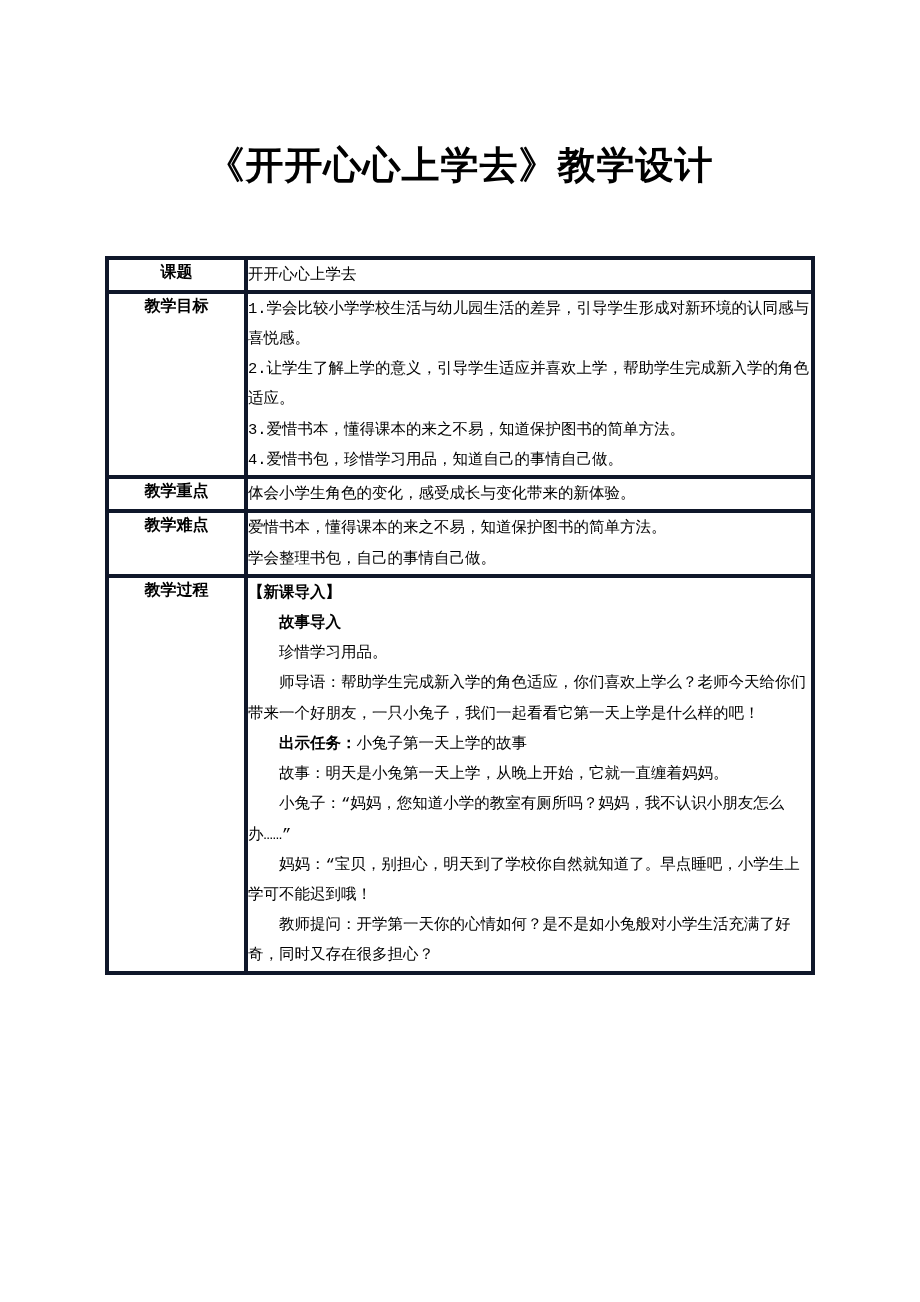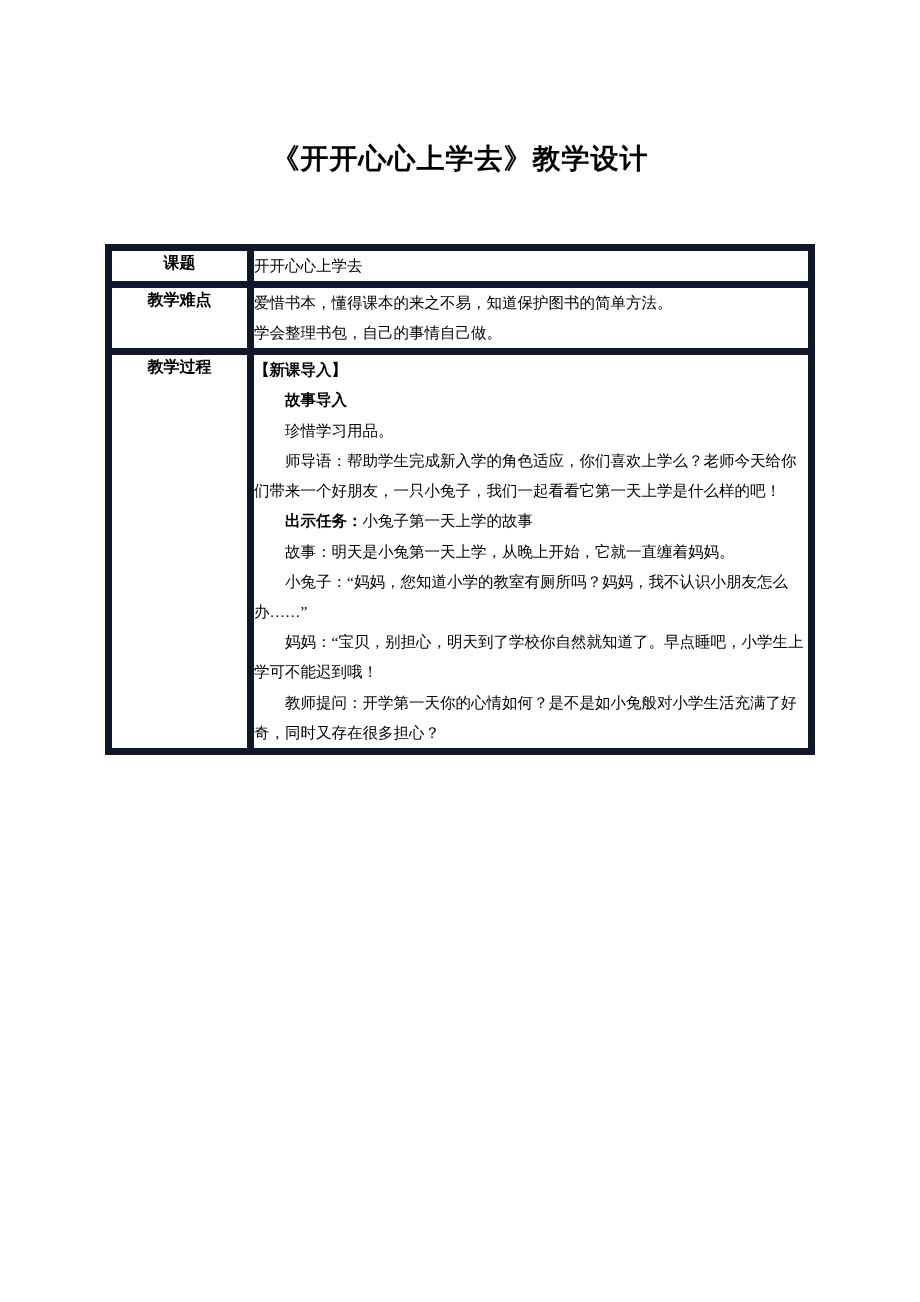--- a/index.html
+++ b/index.html
@@ -17,53 +17,53 @@
     position: relative;
     width: 920px;
     height: 1302px;
     box-sizing: border-box;
     padding: 0 105px;
   }
   .doc-title {
     text-align: center;
     font-family: "DejaVu Serif", "Liberation Serif", serif;
     font-weight: bold;
-    font-size: 28px;
+    font-size: 38px;
     letter-spacing: 1px;
     padding-top: 142px;
     padding-bottom: 0;
     margin: 0;
     line-height: 1.2;
   }
   table.lesson {
     width: 710px;
     margin-top: 68px;
     border-collapse: collapse;
     table-layout: fixed;
   }
   table.lesson td {
-    border: 7px solid #0f172a;
+    border: 4px solid #0f172a;
     vertical-align: top;
     padding: 0;
   }
   td.label {
     width: 135px;
     text-align: center;
     vertical-align: middle;
     font-weight: bold;
     font-size: 16px;
     font-family: "DejaVu Serif", "Liberation Serif", serif;
     padding: 10px 4px;
     line-height: 1.5;
   }
   td.content {
     font-size: 15.5px;
     line-height: 1.95;
     padding: 8px 10px 8px 12px;
-    font-family: Liberation Serif, serif;
+    font-family: Liberation Mono, monospace;
   }
   .cell-line {
     margin: 0;
   }
   .cell-line.indent {
     text-indent: 2em;
   }
   .cell-line.bold {
     font-weight: bold;
   }
@@ -88,21 +88,36 @@
 
   <table class="lesson">
     <tbody>
       <tr>
         <td class="label">课题</td>
         <td class="content">
           <p class="cell-line">开开心心上学去</p>
         </td>
       </tr>
 
+      <tr>
+        <td class="label">教学目标</td>
+        <td class="content">
+          <p class="cell-line">1.学会比较小学学校生活与幼儿园生活的差异，引导学生形成对新环境的认同感与喜悦感。</p>
+          <p class="cell-line">2.让学生了解上学的意义，引导学生适应并喜欢上学，帮助学生完成新入学的角色适应。</p>
+          <p class="cell-line">3.爱惜书本，懂得课本的来之不易，知道保护图书的简单方法。</p>
+          <p class="cell-line">4.爱惜书包，珍惜学习用品，知道自己的事情自己做。</p>
+        </td>
+      </tr>
 
+      <tr>
+        <td class="label">教学重点</td>
+        <td class="content">
+          <p class="cell-line">体会小学生角色的变化，感受成长与变化带来的新体验。</p>
+        </td>
+      </tr>
 
       <tr>
         <td class="label">教学难点</td>
         <td class="content">
           <p class="cell-line">爱惜书本，懂得课本的来之不易，知道保护图书的简单方法。</p>
           <p class="cell-line">学会整理书包，自己的事情自己做。</p>
         </td>
       </tr>
 
 

